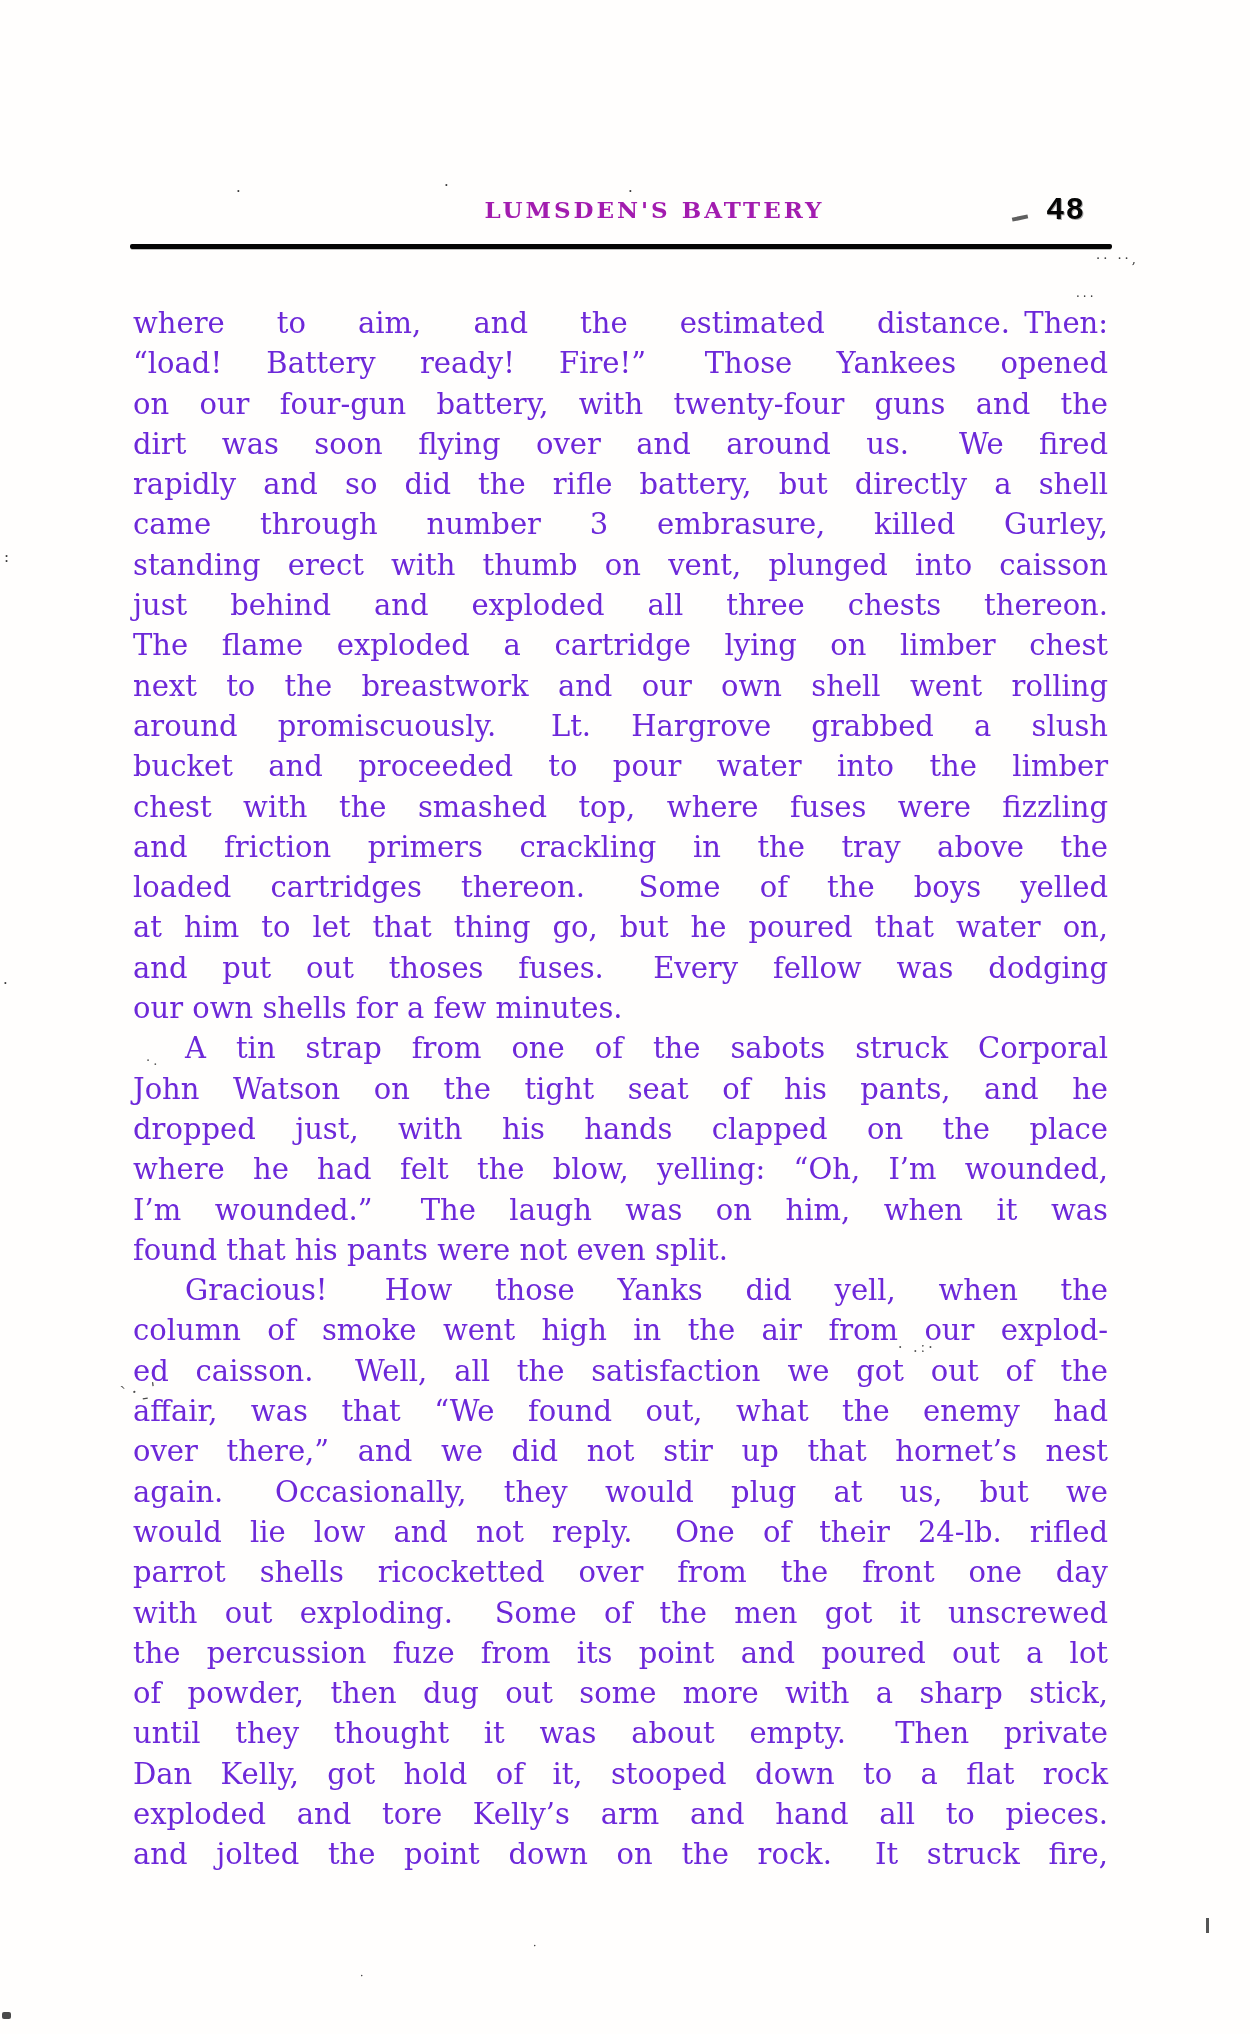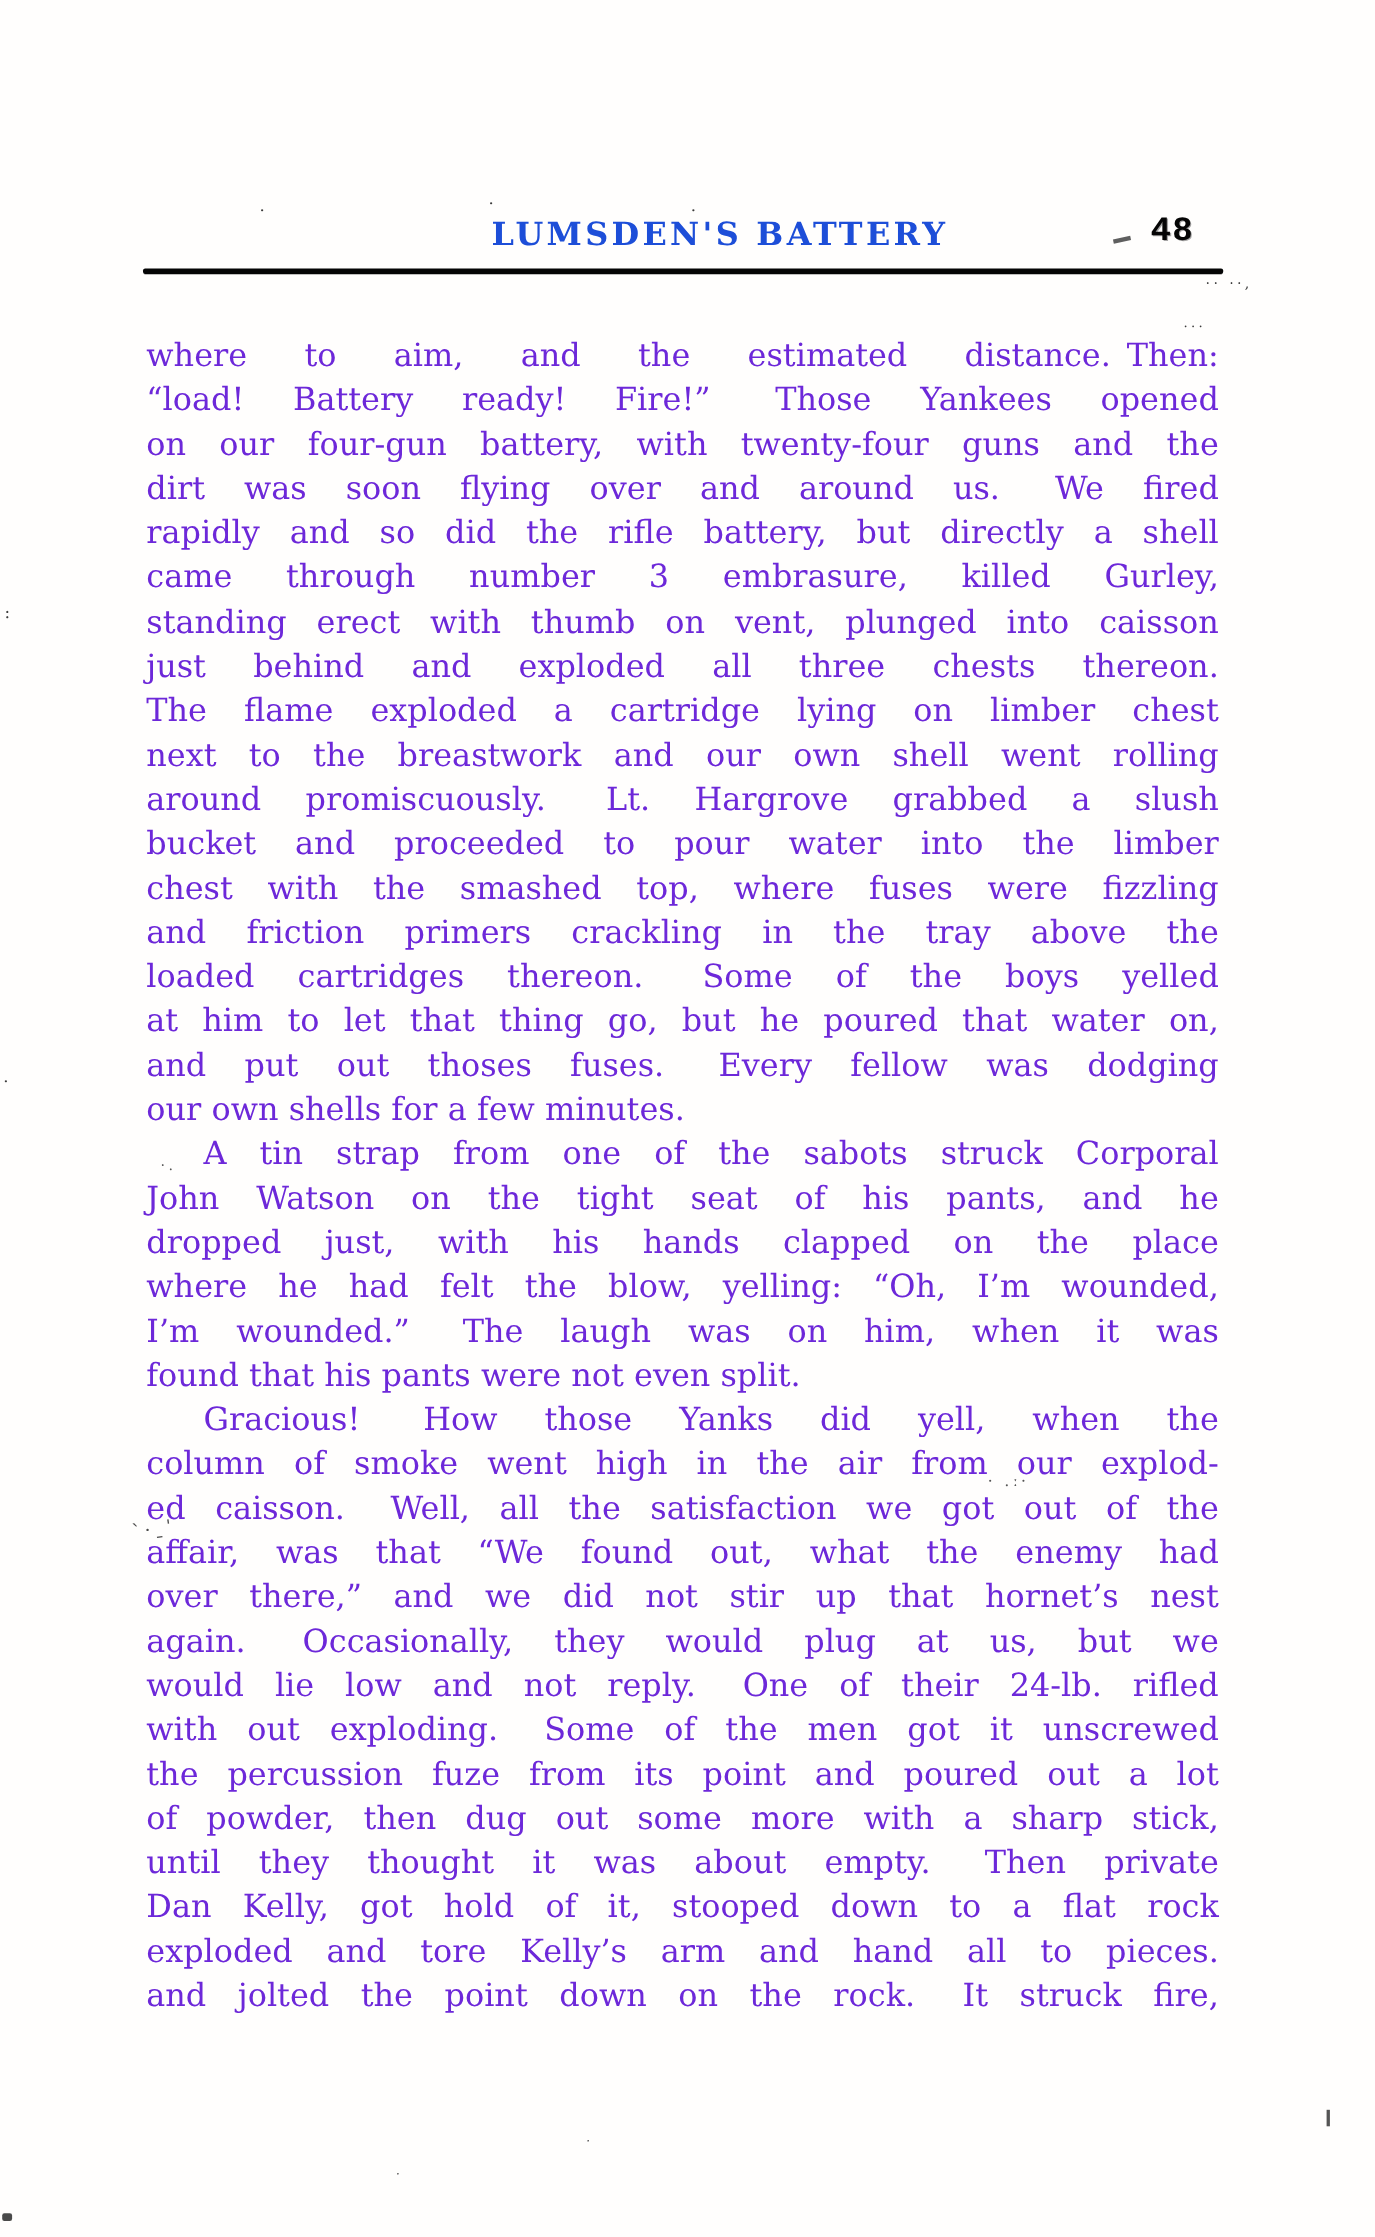--- a/index.html
+++ b/index.html
@@ -14,24 +14,24 @@
     background: #fffefd;
     color: #0c0c0c;
     overflow: hidden;
   }
   
   .running-title {
     position: absolute;
     left: 133px; top: 196px; width: 975px;
     text-align: center;
     transform: translateX(34px);
-    font-size: 29px;
+    font-size: 23px;
     font-weight: 700;
     letter-spacing: 3px;
-    color: #1d4ed8;
+    color: #a21caf;
   }
   .page-number {
     position: absolute;
     left: 1046px; top: 193px;
     font-size: 31px;
     font-weight: 800;
     letter-spacing: 1px;
     color: #050505;
     text-shadow: 1px 1px 0 rgba(0,0,0,0.35);
     font-family: Liberation Mono, monospace;
@@ -113,20 +113,21 @@
     <div class="line">I’m wounded.”  The laugh was on him, when it was</div>
     <div class="line end">found that his pants were not even split.</div>
 
     <div class="line ind">Gracious!  How those Yanks did yell, when the</div>
     <div class="line">column of smoke went high in the air from our explod-</div>
     <div class="line">ed caisson.  Well, all the satisfaction we got out of the</div>
     <div class="line">affair, was that “We found out, what the enemy had</div>
     <div class="line">over there,” and we did not stir up that hornet’s nest</div>
     <div class="line">again.  Occasionally, they would plug at us, but we</div>
     <div class="line">would lie low and not reply.  One of their 24-lb. rifled</div>
+    <div class="line">parrot shells ricocketted over from the front one day</div>
     <div class="line">with out exploding.  Some of the men got it unscrewed</div>
     <div class="line">the percussion fuze from its point and poured out a lot</div>
     <div class="line">of powder, then dug out some more with a sharp stick,</div>
     <div class="line">until they thought it was about empty.  Then private</div>
     <div class="line">Dan Kelly, got hold of it, stooped down to a flat rock</div>
     <div class="line">exploded and tore Kelly’s arm and hand all to pieces.</div>
     <div class="line">and jolted the point down on the rock.  It struck fire,</div>
   </main>
 
   <span class="speck" style="left:236px; top:186px;">·</span>

